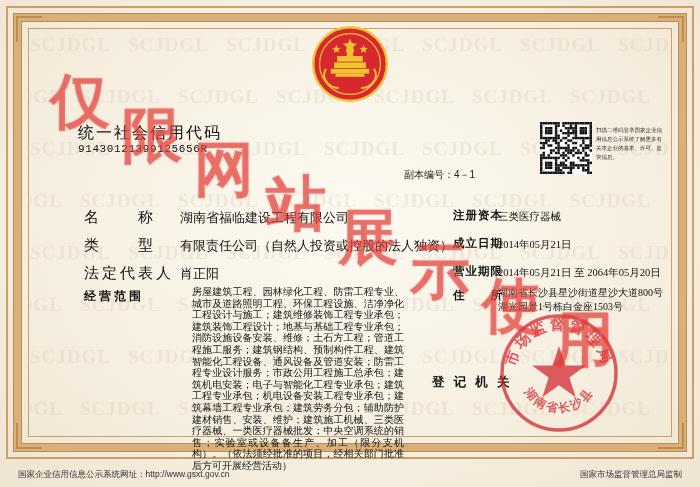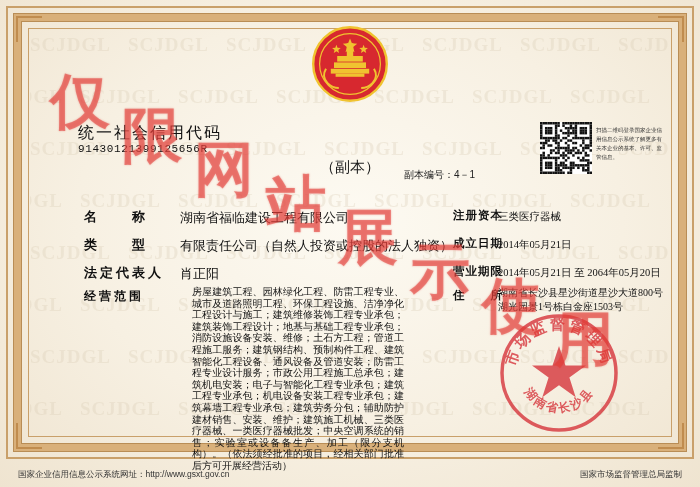--- a/index.html
+++ b/index.html
@@ -124,22 +124,22 @@
     width:52px;height:52px;
     background:#fff;
   }
   .qr-note{
     position:absolute;right:38px;top:126px;
     width:66px;
     font-size:5.5px;line-height:9px;color:#333;
   }
 
   
-  .fl{position:absolute;left:84px;font-size:13px;color:#111;letter-spacing:3px;
-     font-family:"Liberation Serif","DejaVu Serif",serif;font-weight:bold;}
+  .fl{position:absolute;left:84px;font-size:15px;color:#111;letter-spacing:3px;
+     font-family:"Liberation Serif","DejaVu Serif",serif;font-weight:normal;}
   .fv{position:absolute;left:180px;font-size:13px;color:#111;
      font-family:Liberation Sans, sans-serif;}
   
   .rl{position:absolute;left:414px;font-size:11.5px;color:#111;letter-spacing:1px;
      font-family:"Liberation Serif","DejaVu Serif",serif;font-weight:bold;margin-left:39px;}
   .rv{position:absolute;left:498px;font-size:10.5px;color:#111;
      font-family:"Liberation Serif","DejaVu Serif",serif;}
 
   .scope-label{
     position:absolute;left:84px;top:288px;
@@ -271,21 +271,20 @@
       <rect x="46" y="24" width="8" height="18" fill="#f0c330"></rect>
       <polygon points="50,18 52.4,24.2 59,24.6 53.9,28.8 55.6,35.2 50,31.6 44.4,35.2 46.1,28.8 41,24.6 47.6,24.2" fill="#f0c330"></polygon>
       <polygon points="33,26 34.4,29.7 38.4,30 35.3,32.5 36.3,36.4 33,34.2 29.7,36.4 30.7,32.5 27.6,30 31.6,29.7" fill="#f0c330"></polygon>
       <polygon points="67,26 68.4,29.7 72.4,30 69.3,32.5 70.3,36.4 67,34.2 63.7,36.4 64.7,32.5 61.6,30 65.6,29.7" fill="#f0c330"></polygon>
       <path d="M20 56 q-6 10 2 18 q6 6 14 6" fill="none" stroke="#f0c330" stroke-width="2.5"></path>
       <path d="M80 56 q6 10 -2 18 q-6 6 -14 6" fill="none" stroke="#f0c330" stroke-width="2.5"></path>
       <rect x="32" y="62" width="36" height="4" fill="#f0c330"></rect>
     </svg>
   </div>
 
-  <div class="subtitle">（副本）</div>
   <div class="copy-no">副本编号：4－1</div>
 
   <div class="code-label">统一社会信用代码</div>
   <div class="code-value">91430121399125656R</div>
 
   <div class="qr">
     <svg viewBox="0 0 52 52" width="52" height="52" id="qr-svg">
         <rect x="0" y="0" width="2.4761904761904763" height="2.4761904761904763" fill="#111"></rect>
         <rect x="2.4761904761904763" y="0" width="2.4761904761904763" height="2.4761904761904763" fill="#111"></rect>
         <rect x="4.9523809523809526" y="0" width="2.4761904761904763" height="2.4761904761904763" fill="#111"></rect>
@@ -553,20 +552,21 @@
       <div class="rl" style="top: 264px;">营业期限</div>
       <div class="rv" style="top: 265.5px;">2014年05月21日 至 2064年05月20日</div>
     </div>
 
   <div class="scope-label">经营范围</div>
   <div class="scope-text">房屋建筑工程、园林绿化工程、防雷工程专业、城市及道路照明工程、环保工程设施、洁净净化工程设计与施工；建筑维修装饰工程专业承包；建筑装饰工程设计；地基与基础工程专业承包；消防设施设备安装、维修；土石方工程；管道工程施工服务；建筑钢结构、预制构件工程、建筑智能化工程设备、通风设备及管道安装；防雷工程专业设计服务；市政公用工程施工总承包；建筑机电安装；电子与智能化工程专业承包；建筑工程专业承包；机电设备安装工程专业承包；建筑幕墙工程专业承包；建筑劳务分包；辅助防护建材销售、安装、维护；建筑施工机械、三类医疗器械、一类医疗器械批发；中央空调系统的销售；实验室或设备备生产、加工（限分支机构）。（依法须经批准的项目，经相关部门批准后方可开展经营活动）</div>
 
   <div class="rl" style="top:288px;">住　　所</div>
   <div class="addr-text">湖南省长沙县星沙街道星沙大道800号湖光园景1号栋白金座1503号</div>
 
+  <div class="reg-auth">登 记 机 关</div>
 
   <div class="seal">
     <svg viewBox="0 0 122 122" width="122" height="122">
       <circle cx="61" cy="61" r="57" fill="none" stroke="#d3212a" stroke-width="3.5"></circle>
       <polygon points="61,34 67.5,53.5 88,53.5 71.4,65.6 77.7,85.3 61,73.2 44.3,85.3 50.6,65.6 34,53.5 54.5,53.5" fill="#d3212a"></polygon>
       <path id="sealTop" d="M 17 61 A 44 44 0 0 1 105 61" fill="none"></path>
       <path id="sealBot" d="M 22 61 A 39 39 0 0 0 100 61" fill="none"></path>
       <text fill="#d3212a" font-size="15" font-weight="bold" font-family="'Liberation Serif',serif" letter-spacing="3">
         <textPath href="#sealTop" startOffset="50%" text-anchor="middle" id="seal-top-text">市场监督管理局</textPath>
       </text>

